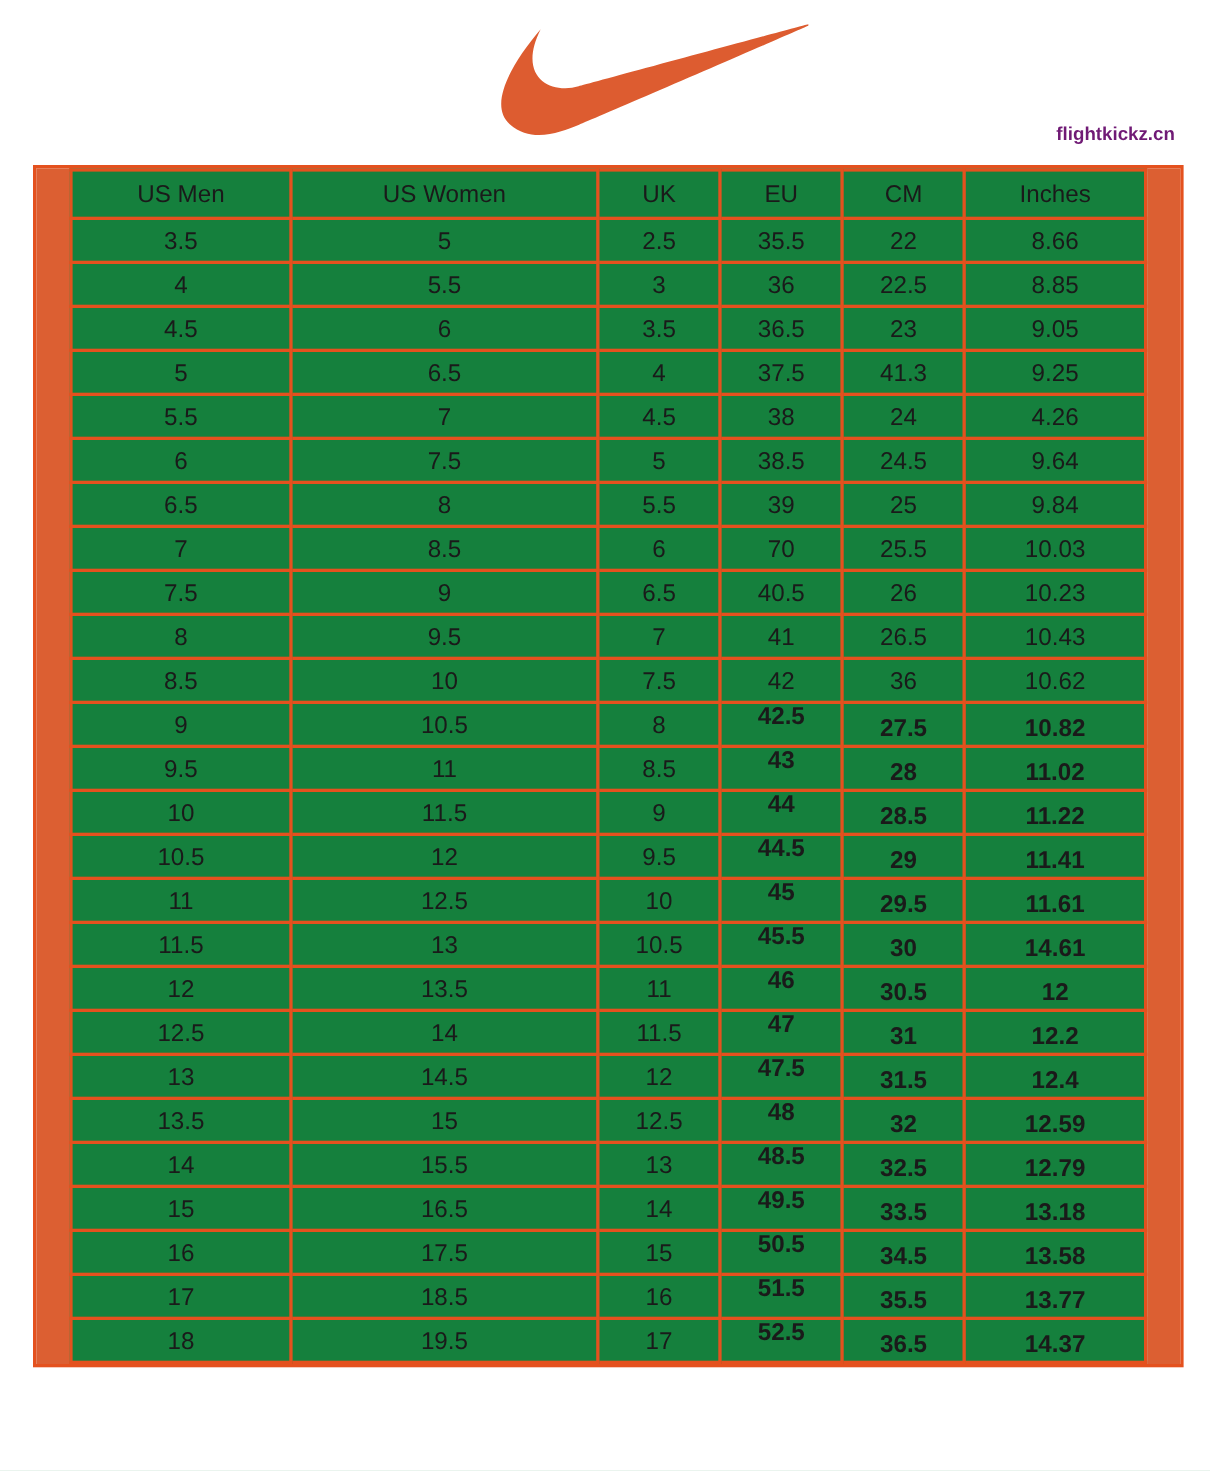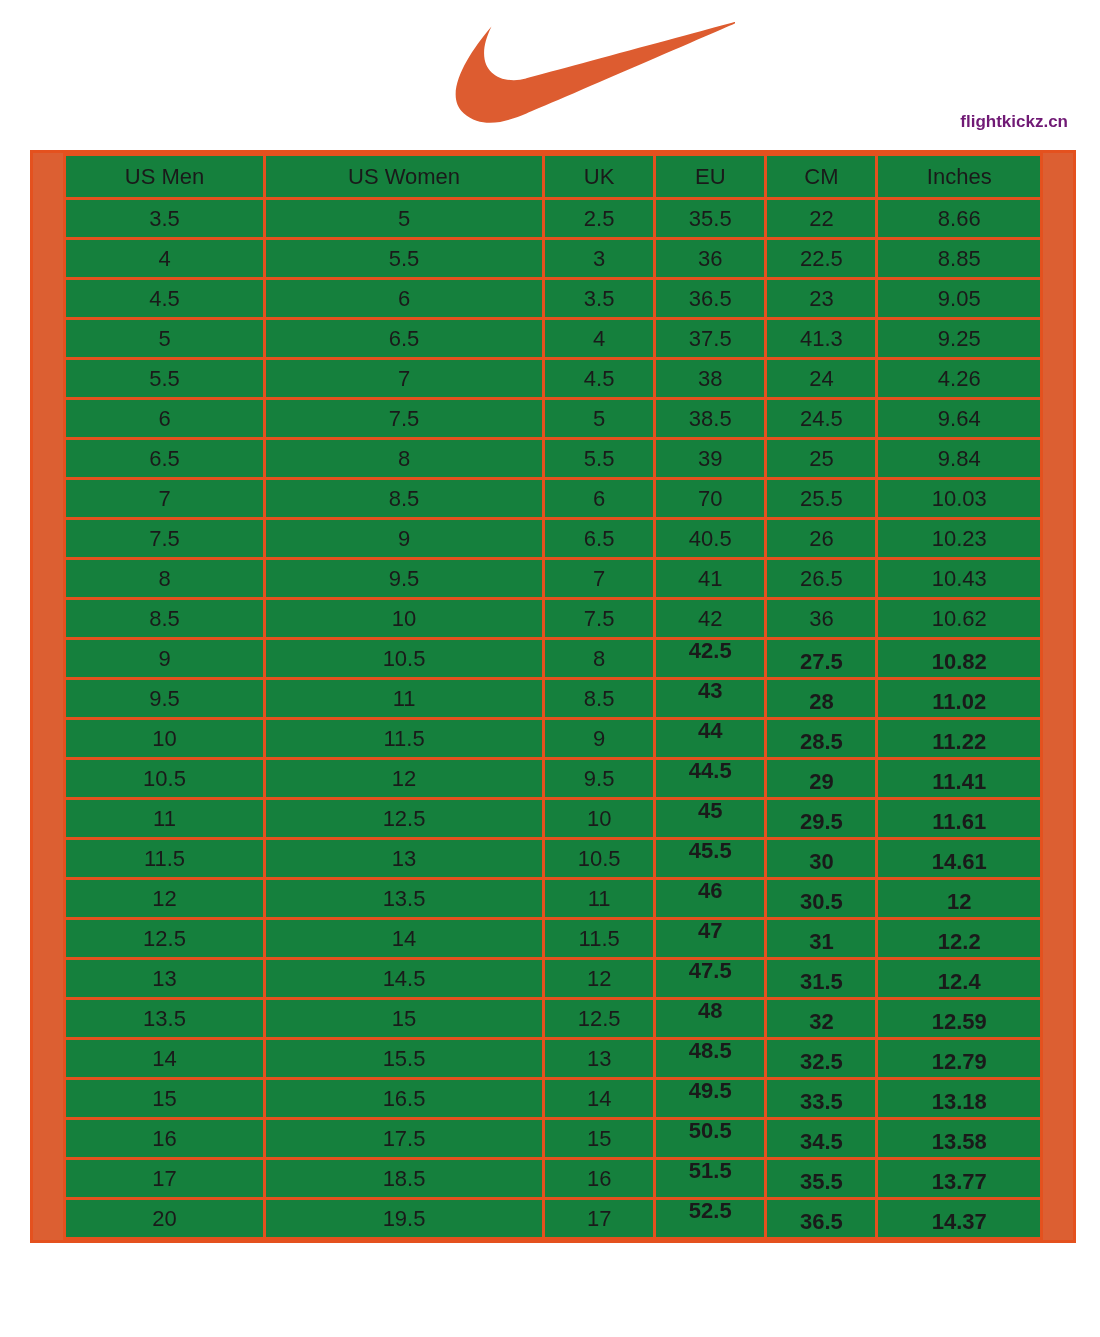--- a/index.html
+++ b/index.html
@@ -294,21 +294,21 @@
         </tr>
         <tr>
           <td><span>17</span></td>
           <td><span>18.5</span></td>
           <td><span>16</span></td>
           <td><span class="shift-up">51.5</span></td>
           <td><span class="shift-down">35.5</span></td>
           <td><span class="shift-down">13.77</span></td>
         </tr>
         <tr>
-          <td><span>20</span></td>
+          <td><span>18</span></td>
           <td><span>19.5</span></td>
           <td><span>17</span></td>
           <td><span class="shift-up">52.5</span></td>
           <td><span class="shift-down">36.5</span></td>
           <td><span class="shift-down">14.37</span></td>
         </tr>
       </tbody>
   </table>
   <div class="side-bar"></div>
 </div>

